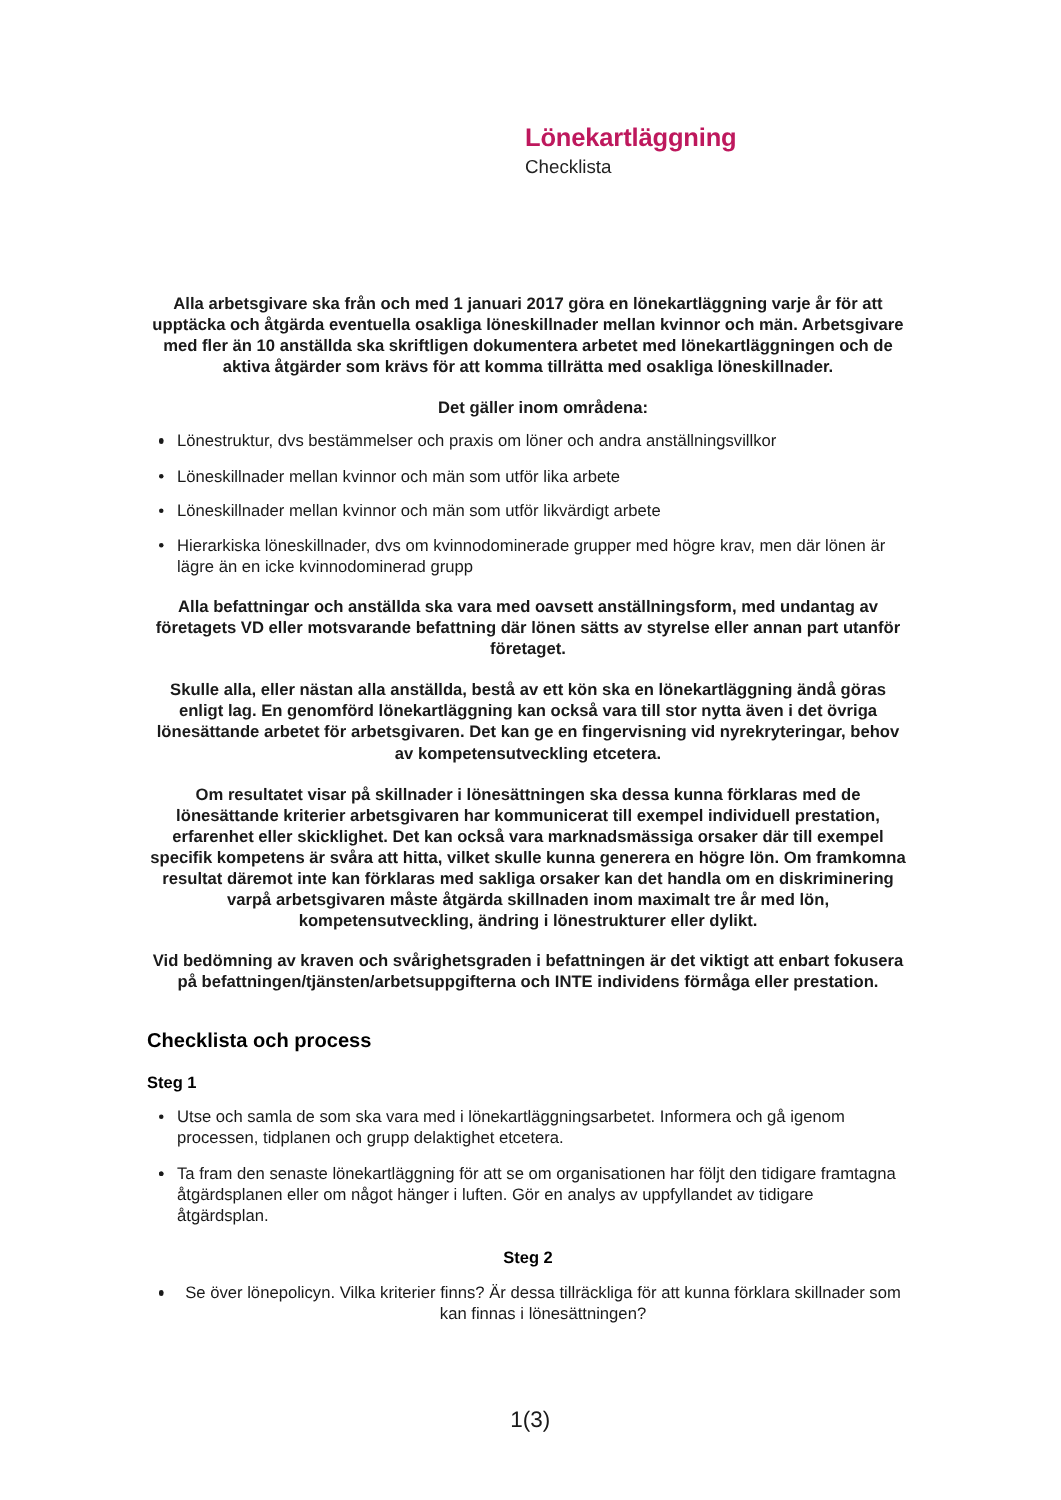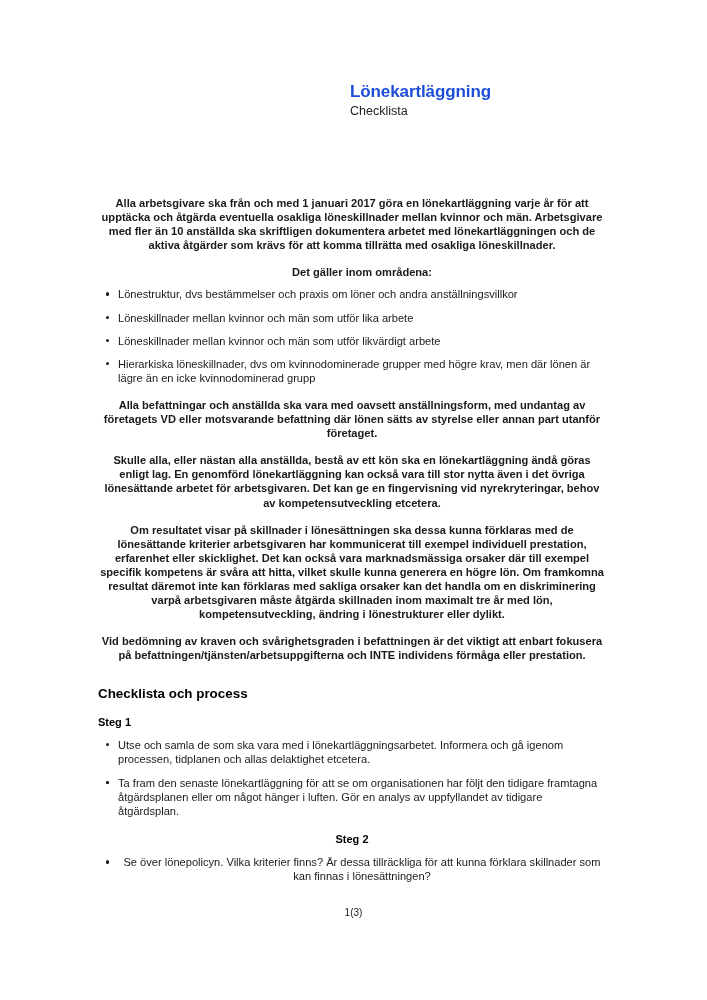--- a/index.html
+++ b/index.html
@@ -30,21 +30,21 @@
     left: 350px;
     top: 82px;
     width: 300px;
   }
   .doc-title {
     font-size: 17px;
     font-weight: bold;
     line-height: 1.18;
     letter-spacing: -0.1px;
     margin: 0;
-    color: #1d4ed8;
+    color: #be185d;
   }
   .doc-subtitle {
     font-size: 12.5px;
     font-weight: normal;
     line-height: 1.25;
     margin: 2px 0 0 0;
     color: #222222;
   }
 
   
@@ -124,23 +124,23 @@
   .step-block:last-child {
     margin-bottom: 0;
     text-align: center;
   }
 
   
   .page-footer {
     position: absolute;
     left: 0;
     right: 0;
-    top: 907px;
+    top: 938px;
     text-align: center;
-    font-size: 10px;
+    font-size: 15px;
     line-height: 1.2;
     color: #1a1a1a;
   }
 </style>
 </head>
 <body>
 
 <div class="page">
 
   <div class="doc-header">
@@ -181,21 +181,21 @@
 
     <p class="para">Vid bedömning av kraven och svårighetsgraden i befattningen är det viktigt att enbart fokusera på befattningen/tjänsten/arbetsuppgifterna och INTE individens förmåga eller prestation.</p>
 
     <h2 class="section-heading">Checklista och process</h2>
 
     <div class="step-block">
       <h3 class="step-heading">Steg 1</h3>
       <ul class="bullets step-list">
         <li>
           <span class="bullet-dot"></span>
-          <span>Utse och samla de som ska vara med i lönekartläggningsarbetet. Informera och gå igenom processen, tidplanen och allas delaktighet etcetera.</span>
+          <span>Utse och samla de som ska vara med i lönekartläggningsarbetet. Informera och gå igenom processen, tidplanen och grupp delaktighet etcetera.</span>
         </li>
         <li>
           <span class="bullet-dot"></span>
         </li>
         <li>
           <span class="bullet-dot"></span>
           <span>Ta fram den senaste lönekartläggning för att se om organisationen har följt den tidigare framtagna åtgärdsplanen eller om något hänger i luften.  Gör en analys av uppfyllandet av tidigare åtgärdsplan.</span>
         </li>
       </ul>
     </div>

